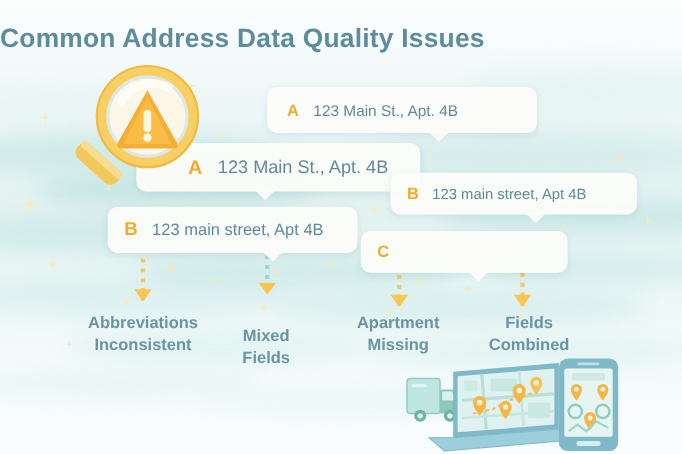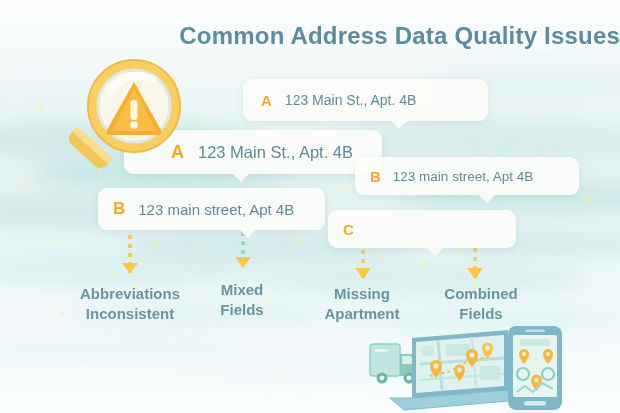--- a/index.html
+++ b/index.html
@@ -50,21 +50,21 @@
     width: 14%; height: 100%;
     transform: translate(-50%,-50%);
     border-radius: 50%;
   }
 
   
   #title {
     position: absolute;
     left: 0; right: 0;
     top: 22px;
-    text-align: right;
+    text-align: left;
     font-size: 24px;
     font-weight: bold;
     color: #5d8c9e;
     letter-spacing: 0.2px;
     z-index: 30;
   }
 
   
   .card {
     position: absolute;
@@ -283,31 +283,31 @@
   </div>
   <div class="connector" style="left:473px; top:248px; height:30px;">
     <div class="dots"></div>
       <div class="arrow"></div>
   </div>
 
   <div class="label" style="left:62px; top:284px; width:136px;">
     <div>Abbreviations</div>
     <div>Inconsistent</div>
   </div>
-  <div class="label" style="left:196px; top:280px; width:92px;text-align:center;">
+  <div class="label" style="left:196px; top:296px; width:92px;text-align:center;">
     <div>Mixed</div>
     <div>Fields</div>
   </div>
   <div class="label" style="left:303px; top:284px; width:118px;">
+    <div>Apartment</div>
     <div>Missing</div>
-    <div>Apartment</div>
   </div>
   <div class="label" style="left:426px; top:284px; width:110px;">
+    <div>Fields</div>
     <div>Combined</div>
-    <div>Fields</div>
   </div>
 
   <div id="devices">
     <svg width="200" height="91" viewBox="0 0 200 91">
 
       <g>
         <rect x="2" y="22" width="30" height="32" rx="3" fill="#bfe6e0"></rect>
         <rect x="2" y="22" width="30" height="32" rx="3" fill="none" stroke="#8fcfc5" stroke-width="1.4"></rect>
         <path d="M32 32 L44 32 L50 42 L50 54 L32 54 Z" fill="#8cc9bd"></path>
         <path d="M34 34 L43 34 L47 42 L34 42 Z" fill="#d9f1ec"></path>

